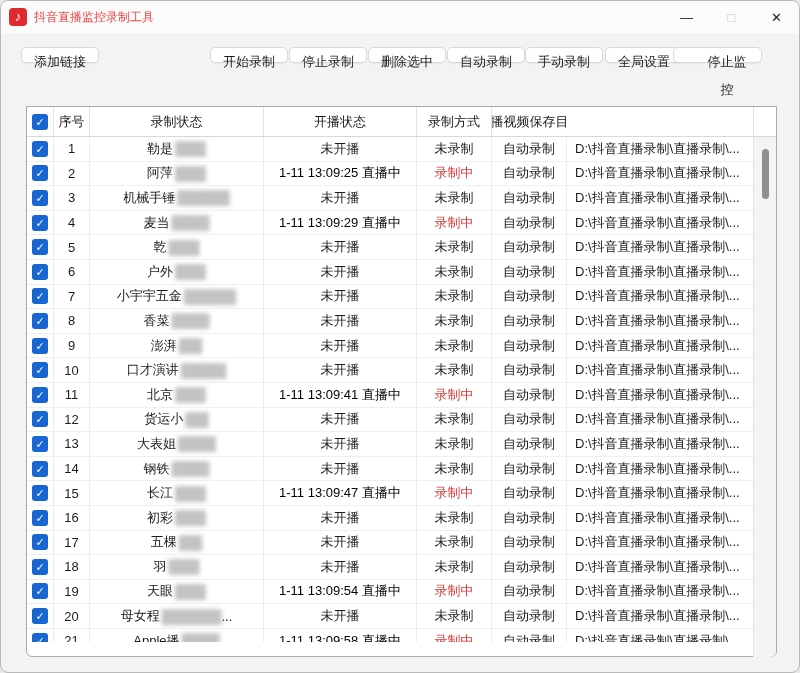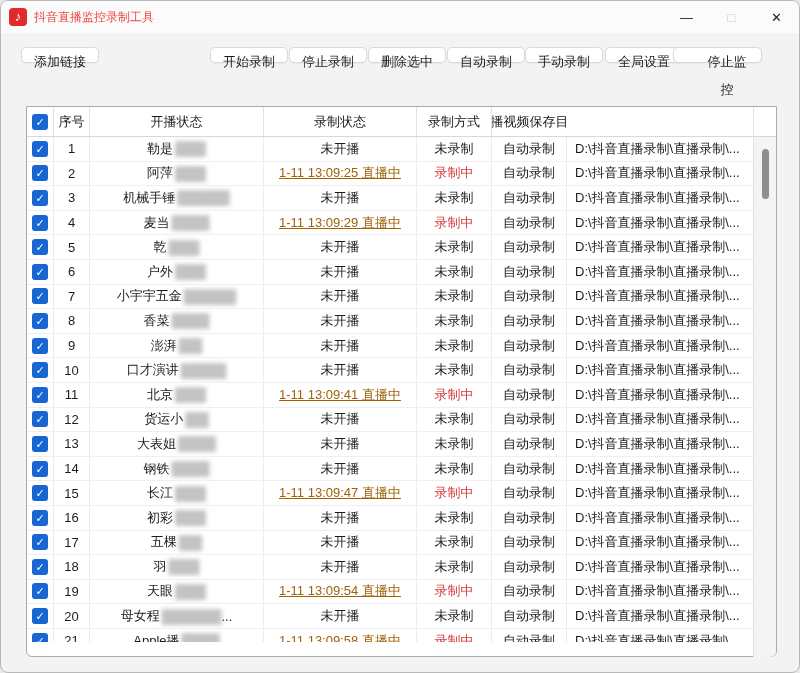--- a/index.html
+++ b/index.html
@@ -50,21 +50,21 @@
   .tcell {
     display:flex; align-items:center; justify-content:center;
     font-size:13px; color:#1c1c1c; border-right:1px solid #ececec;
     overflow:hidden; white-space:nowrap; padding:0 3px;
   }
   .tcell.path { justify-content:flex-start; padding-left:8px; }
   .checkbox {
     width:16px; height:16px; border-radius:3px; background:#1766d2;
     color:#fff; font-size:11px; line-height:16px; text-align:center;
   }
-  .blue { color:#a16207;text-decoration:underline; }
+  .blue { color:#000000; }
   .red  { color:#d43a3a; }
   .blurred { filter:blur(2px); color:#c3c3c3; letter-spacing:-2px; margin:0 2px; }
   
   .vscroll {
     position:absolute; right:0; top:0; width:23px; height:550px;
     background:#f4f4f4; border-left:1px solid #e2e2e2; border-radius:0 0 6px 0;
   }
   .vscroll .head-gap { position:absolute; top:0; left:0; width:100%; height:30px; background:#ffffff; border-bottom:1px solid #d8d8d8; }
   .vthumb { position:absolute; left:8px; top:42px; width:7px; height:50px; background:#8f8f8f; border-radius:4px; }
 </style>
@@ -93,22 +93,22 @@
     <div class="btn btn-settings">全局设置</div>
     <div class="btn btn-monitor">停止监控</div>
   </div>
 
   <div class="table-widget">
     <div class="thead">
       <div class="hcell">
         <div class="checkbox">✓</div>
       </div>
       <div class="hcell">序号</div>
+      <div class="hcell">录制状态</div>
       <div class="hcell">开播状态</div>
-      <div class="hcell">录制状态</div>
       <div class="hcell">录制方式</div>
       <div class="hcell" style="border-right:none;">主播视频保存目录</div>
     </div>
     <div class="tbody">
         <div class="trow">
           <div class="tcell">
             <div class="checkbox">✓</div>
           </div>
           <div class="tcell">1</div>
           <div class="tcell">

